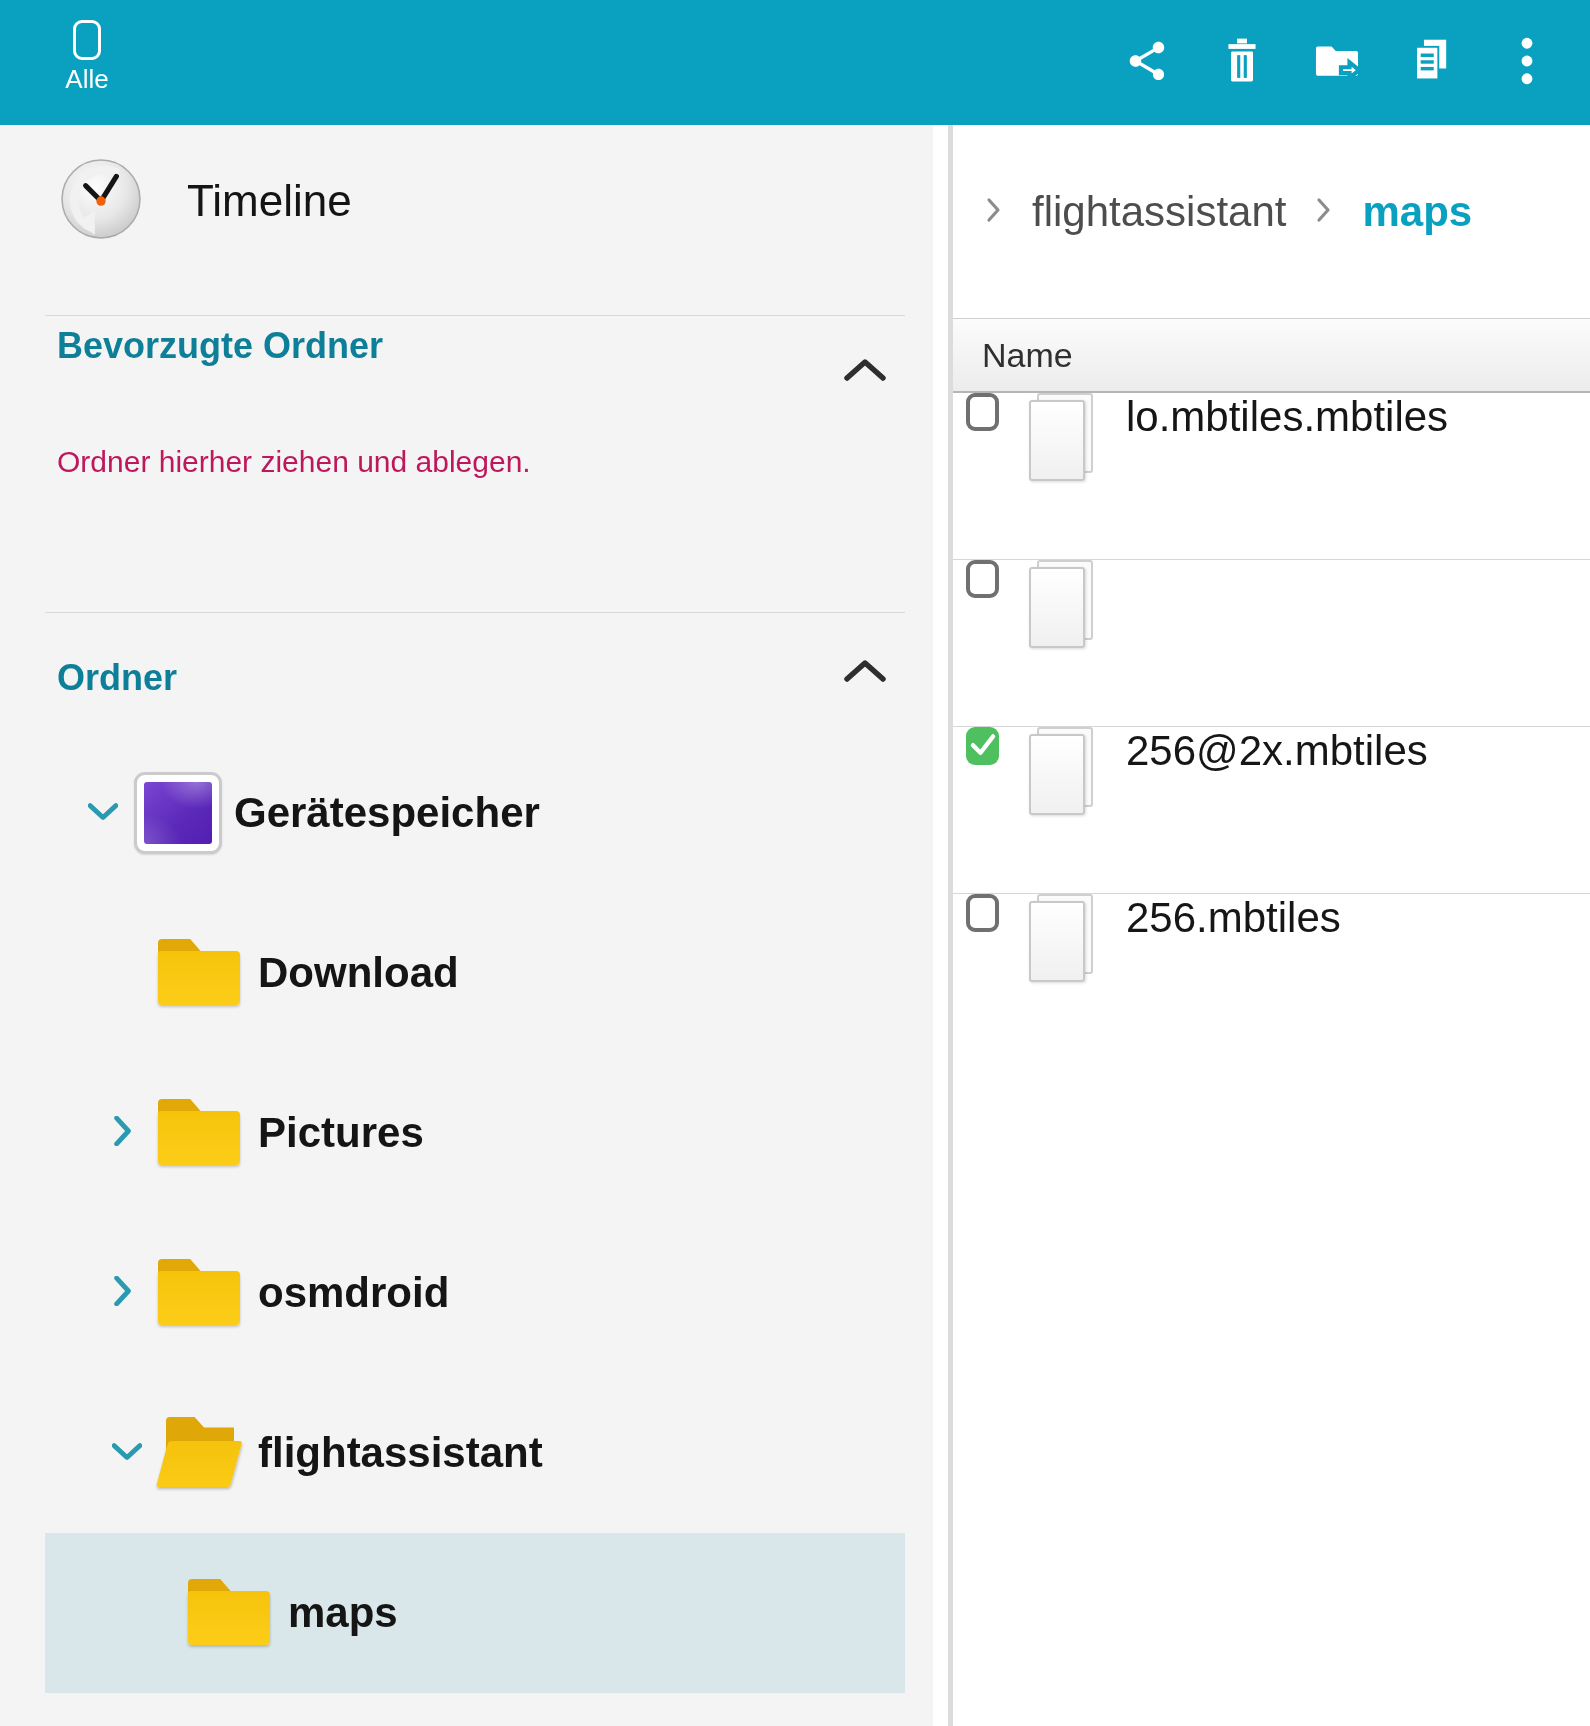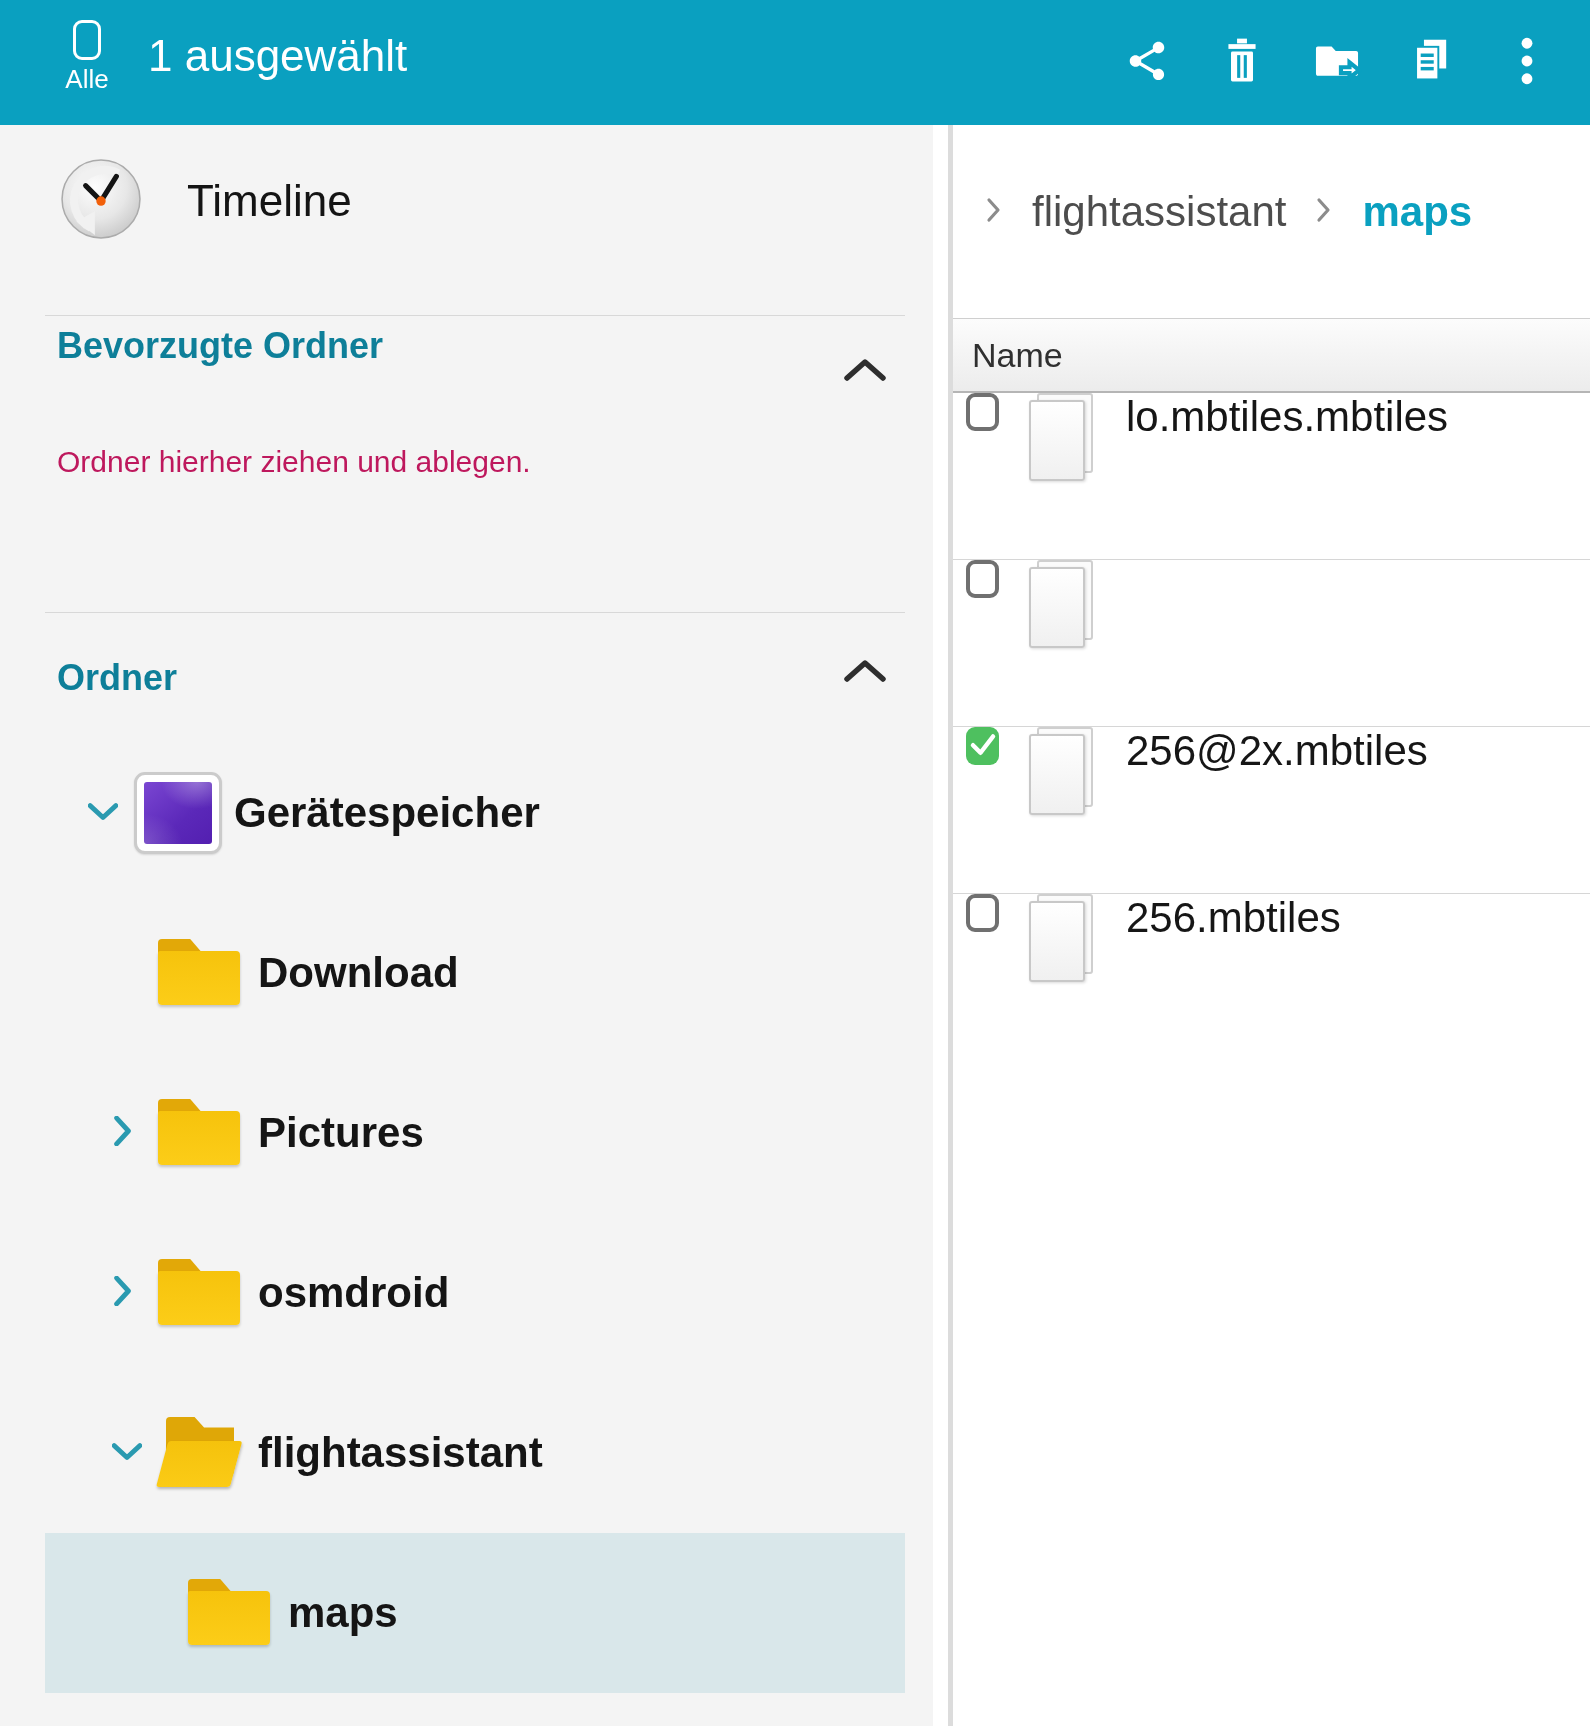--- a/index.html
+++ b/index.html
@@ -57,21 +57,21 @@
                   radial-gradient(70px 55px at 0% 100%, rgba(255,255,255,.18), rgba(255,255,255,0) 55%),
                   linear-gradient(140deg,#7A46D2,#5B28B9 60%,#531FB0); }
 
   
   #main { position:absolute; left:953px; top:125px; right:0; bottom:0; background:#fff; }
   #breadcrumb { position:absolute; left:33px; top:58px; height:58px; display:flex; align-items:center; gap:30px; }
   .crumb { font-size:42px; color:#4D4D4D; cursor:pointer; white-space:nowrap; }
   .crumb.current { color:#0AA0C0; font-weight:bold; }
   #name-header { position:absolute; left:0; right:0; top:193px; height:75px;
       background:linear-gradient(180deg,#FCFCFC,#ECECEC); border-top:1px solid #CFCFCF; border-bottom:2px solid #B5B5B5;
-      display:flex; align-items:center; padding-left:19px; font-size:34px; color:#303030; cursor:pointer; }
+      display:flex; align-items:center; padding-left:29px; font-size:34px; color:#303030; cursor:pointer; }
   .file-row { position:absolute; left:0; right:0; height:167px; display:flex; align-items:flex-start; padding-left:13px; cursor:pointer; }
   .file-row.bordered { border-bottom:1px solid #D6D6D6; }
   .cb { width:33px; height:38px; border:4px solid #707070; border-radius:9px; background:#fff; flex:0 0 auto;
       display:flex; align-items:center; justify-content:center; cursor:pointer; }
   .cb.checked { border:none; background:#4EC05F; }
   .file-glyph { position:relative; width:64px; height:88px; margin-left:30px; flex:0 0 auto; }
   .file-glyph .fback { position:absolute; left:8px; top:0; width:56px; height:80px; background:#FBFBFB;
       border:2px solid #CFCFCF; border-radius:3px; }
   .file-glyph .ffront { position:absolute; left:0; top:7px; width:56px; height:81px;
       background:linear-gradient(180deg,#FFFFFF,#F0F0F0); border:2px solid #C8C8C8; border-radius:3px;
@@ -81,21 +81,20 @@
 </head>
 <body>
 
 <div id="screen">
 
   <div id="appbar">
     <div id="select-all">
       <div class="box"></div>
       <div class="lbl">Alle</div>
     </div>
-    <div id="appbar-title">1 ausgewählt</div>
     <div id="actions">
       <div class="act-btn">
         <span>
           <svg width="46" height="46" viewBox="0 0 24 24">
               <path fill="#fff" d="M18 16.08c-.76 0-1.44.3-1.96.77L8.91 12.7c.05-.23.09-.46.09-.7s-.04-.47-.09-.7l7.05-4.11c.54.5 1.25.81 2.04.81 1.66 0 3-1.34 3-3s-1.34-3-3-3-3 1.34-3 3c0 .24.04.47.09.7L8.04 9.81C7.5 9.31 6.79 9 6 9c-1.66 0-3 1.34-3 3s1.34 3 3 3c.79 0 1.5-.31 2.04-.81l7.12 4.16c-.05.21-.08.43-.08.65 0 1.61 1.31 2.92 2.92 2.92 1.61 0 2.92-1.31 2.92-2.92s-1.31-2.92-2.92-2.92z"></path>
             </svg>
         </span>
       </div>
       <div class="act-btn">
         <span>

